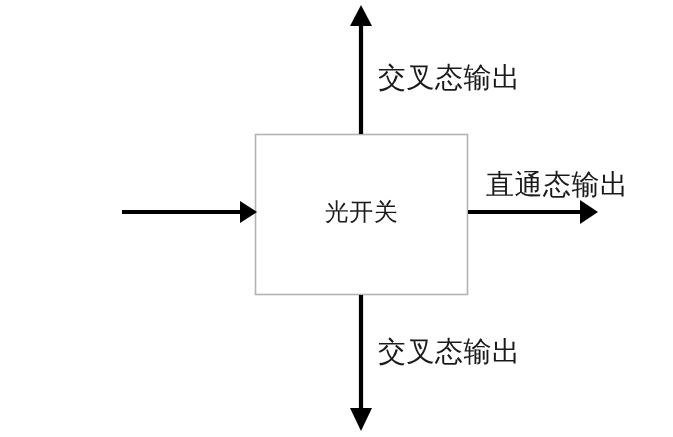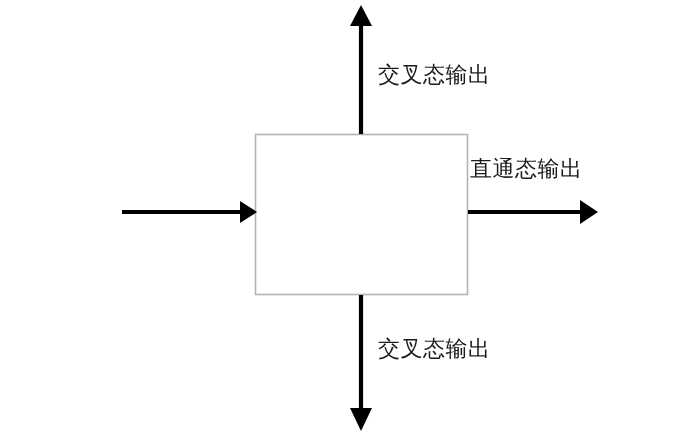--- a/index.html
+++ b/index.html
@@ -20,39 +20,40 @@
     left: 0;
     top: 0;
     width: 673px;
     height: 437px;
   }
   .diagram-label {
     position: absolute;
     color: #1a1a1a;
     white-space: nowrap;
     line-height: 1;
-    font-size: 22px;
+    font-size: 28px;
     font-family: "Liberation Serif", "DejaVu Serif", serif;
     letter-spacing: 0.5px;
   }
   #label-cross-top {
     left: 378px;
     top: 64px;
   }
   #label-cross-bottom {
     left: 378px;
     top: 338px;
   }
   #label-input {
     left: 156px;
     top: 171px;
   }
   #label-through {
     left: 470px;
-    top: 158px;
+    top: 171px;
+    padding-left: 16px;
   }
   #label-switch {
     left: 255px;
     top: 200px;
     width: 213px;
     text-align: center;
     font-size: 24px;
   }
 </style>
 </head>
@@ -83,16 +84,17 @@
       <line x1="361" y1="295" x2="361" y2="410" stroke="#000000" stroke-width="4.2"></line>
       <polygon points="350,408 361,431 372,408" fill="#000000"></polygon>
     </g>
   </svg>
 
   <div class="diagram-label" id="label-cross-top">交叉态输出</div>
 
 
   <div class="diagram-label" id="label-through">直通态输出</div>
 
+  <div class="diagram-label" id="label-switch">光开关</div>
 
   <div class="diagram-label" id="label-cross-bottom">交叉态输出</div>
 
 </div>
 
 </body></html>

